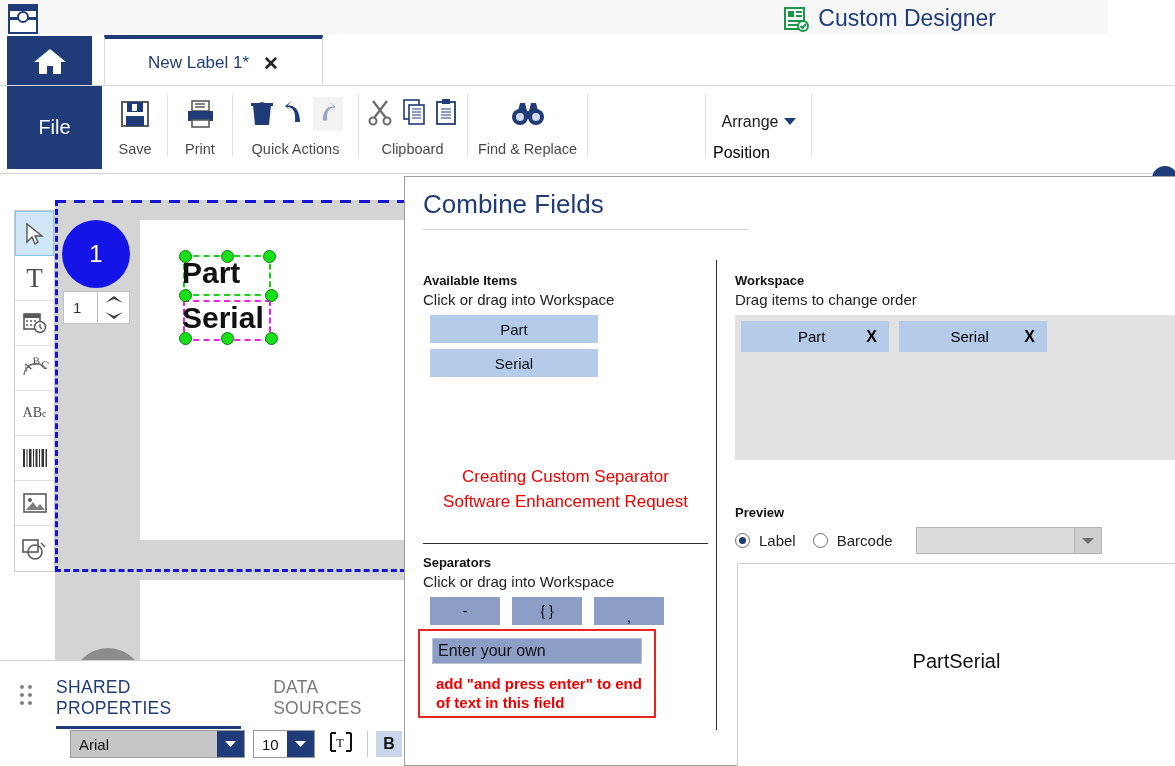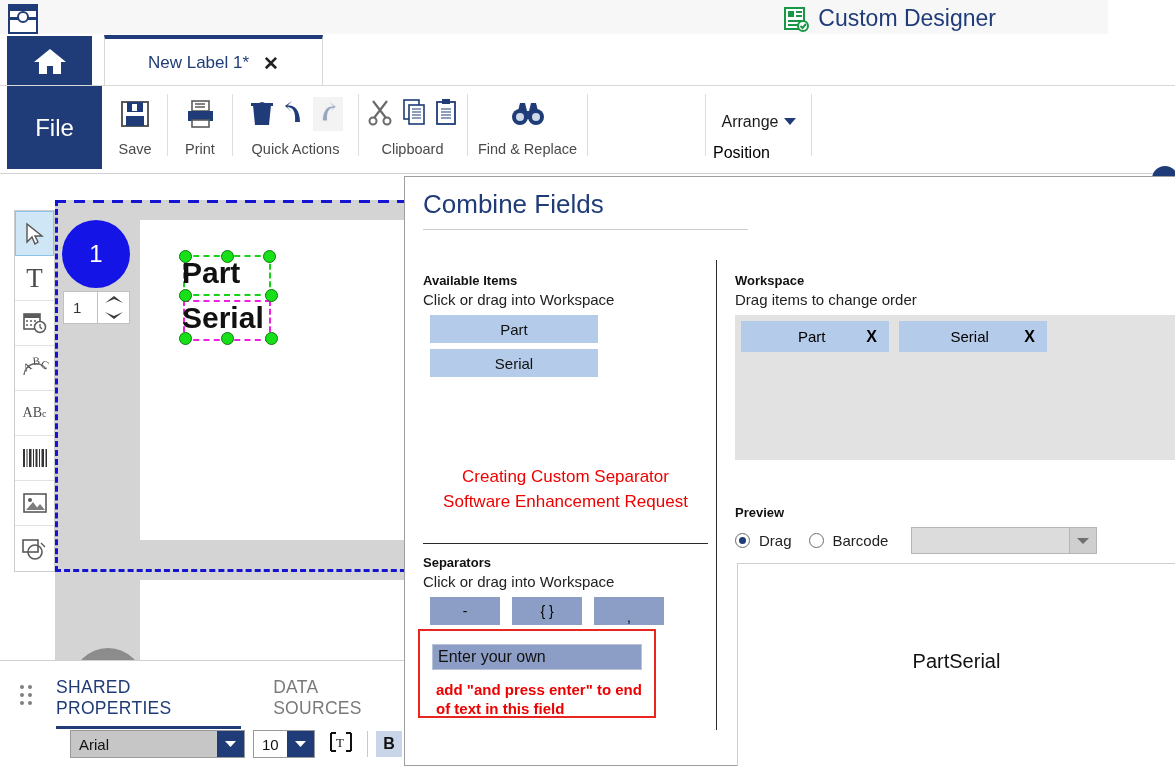--- a/index.html
+++ b/index.html
@@ -43,21 +43,21 @@
     display: flex; align-items: center; justify-content: center; gap: 14px;
   }
   .doc-tab .lbl { font-size: 17px; color: #1f3c78; }
   .doc-tab .x { font-size: 19px; font-weight: bold; color: #222; }
   .tabstrip-base { position: absolute; left: 0; top: 85px; width: 1175px; height: 1px; background: #d8d8d8; }
 
   
   .ribbon { position: absolute; left: 0; top: 86px; width: 1175px; height: 88px; background: #ffffff; }
   .file-btn {
     position: absolute; left: 7px; top: 0px; width: 95px; height: 83px;
-    background: #1f3c78; color: #ffffff; font-size: 24px;
+    background: #1f3c78; color: #ffffff; font-size: 20px;
     display: flex; align-items: center; justify-content: center;
   }
   .rgroup { position: absolute; top: 0; height: 83px; }
   .rgroup .icons { display: flex; align-items: center; justify-content: center; gap: 7px; height: 55px; }
   .rgroup .gname { text-align: center; font-size: 14.5px; color: #4a4a4a; }
   .rsep { position: absolute; top: 8px; width: 1px; height: 62px; background: #dedede; }
   .ribbon-base { position: absolute; left: 0; top: 173px; width: 1175px; height: 1px; background: #d0d0d0; }
 
   .ico { display: inline-block; }
 
@@ -516,21 +516,21 @@
       <div class="sec-h">Separators</div>
       <div class="sec-s" style="margin-top:3px;">Click or drag into Workspace</div>
       <div style="display:flex; gap:12px; margin-top:7px; margin-left:7px;">
         <div class="sepchip" style="width:70px;height:28px;">-</div>
         <div class="sepchip" style="width:70px;height:28px;">{ }</div>
         <div class="sepchip" style="width:70px;height:28px;align-items:flex-end;">,</div>
       </div>
     </div>
 
     <div class="redbox" style="position:absolute; left:13px; top:452px; width:238px; height:89px;">
-      <div class="enter-own" style="width:212px;height:28px;margin:12px auto 0;">Enter your own</div>
+      <div class="enter-own" style="width:212px;height:28px;margin:6px auto 0;">Enter your own</div>
       <div class="red-note2" style="margin-top:10px;margin-left:16px;">add "and press enter" to end</div>
       <div class="red-note2" style="margin-top:2px;margin-left:16px;">of text in this field</div>
     </div>
 
     <div style="position:absolute; left:330px; top:96px; right:0;">
       <div class="sec-h">Workspace</div>
       <div class="sec-s" style="margin-top:3px;">Drag items to change order</div>
       <div class="wsarea" style="width:450px; height:145px; margin-top:7px; padding:6px 0 0 6px; display:flex; gap:10px; align-items:flex-start;">
         <div class="chip-ws" style="width:148px;height:31px;">
           <span class="nm">Part</span>
@@ -540,21 +540,21 @@
           <span class="nm">Serial</span>
           <span class="xx">X</span>
         </div>
       </div>
     </div>
 
     <div style="position:absolute; left:330px; top:328px;">
       <div class="sec-h">Preview</div>
       <div style="display:flex; align-items:center; gap:9px; margin-top:7px;">
         <span class="radio on"></span>
-        <span class="sec-s">Drag</span>
+        <span class="sec-s">Label</span>
         <span class="radio" style="margin-left:8px;"></span>
         <span class="sec-s">Barcode</span>
         <span class="dropdown" style="width:186px;height:27px;margin-left:14px;">
           <span style="flex:1;font-size:14px;padding-left:6px;display:flex;align-items:center;"></span>
           <span class="dbtn">
               <span class="tri-down"></span>
             </span>
         </span>
       </div>
     </div>

